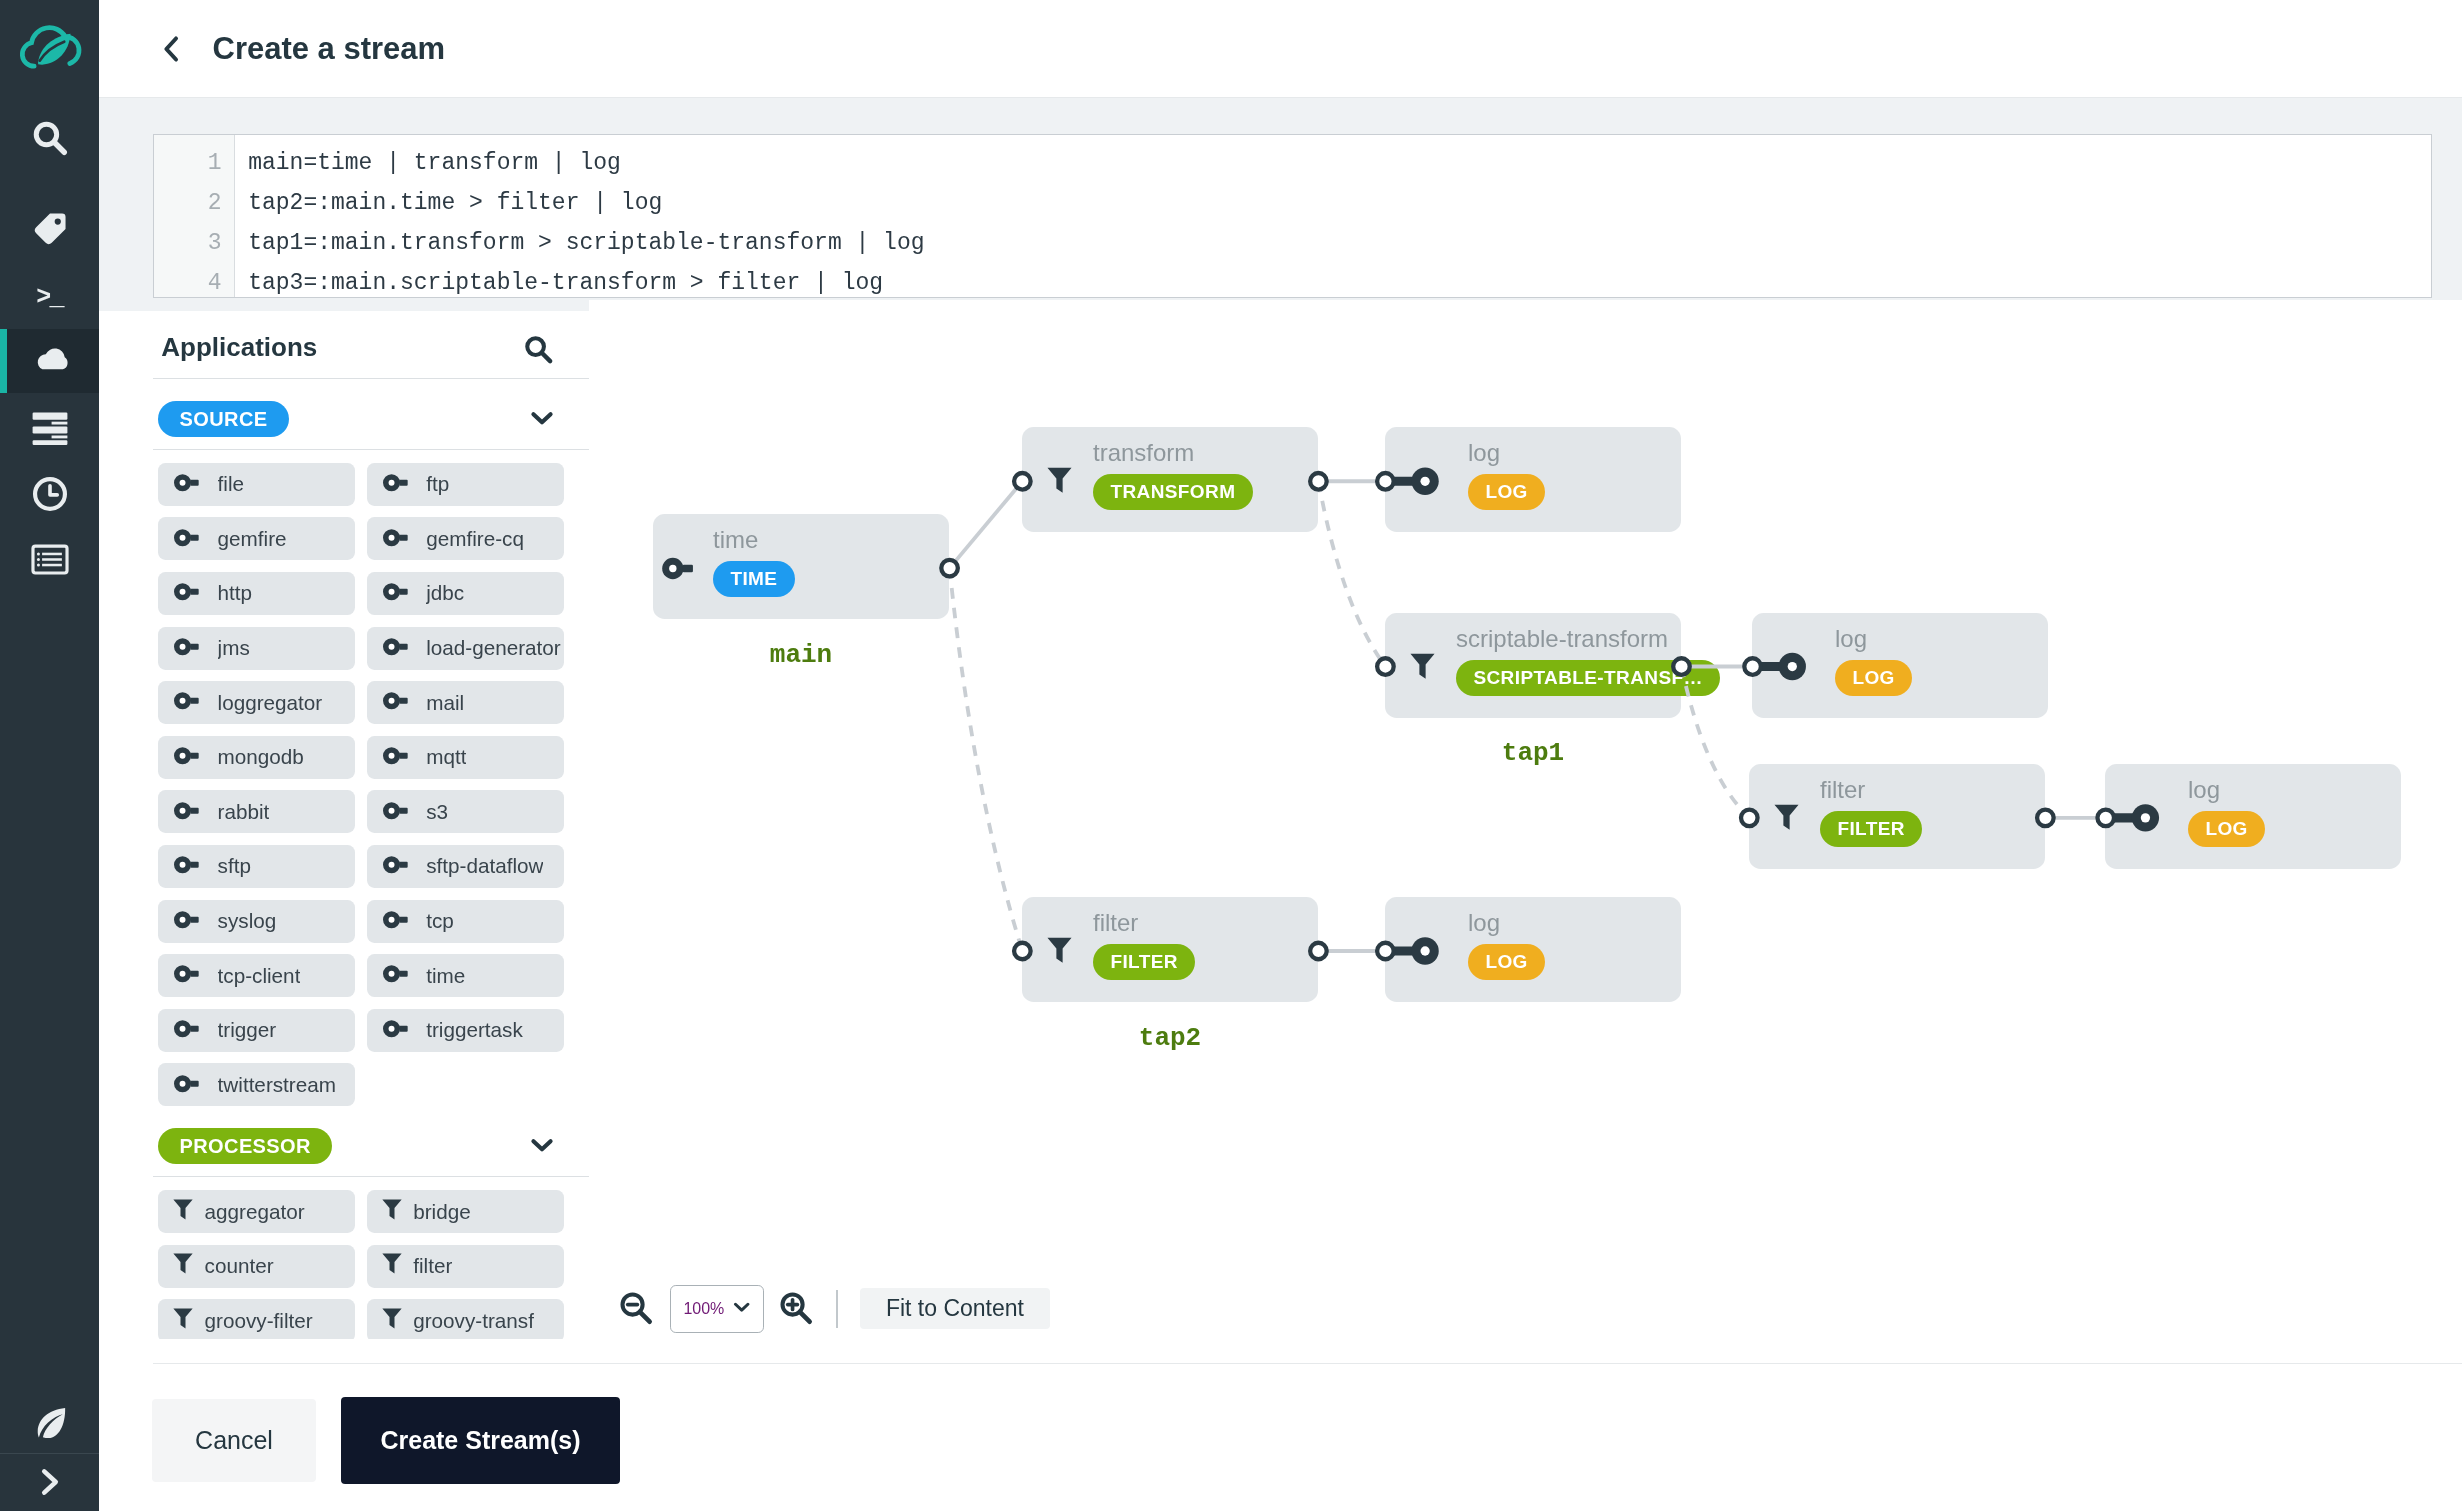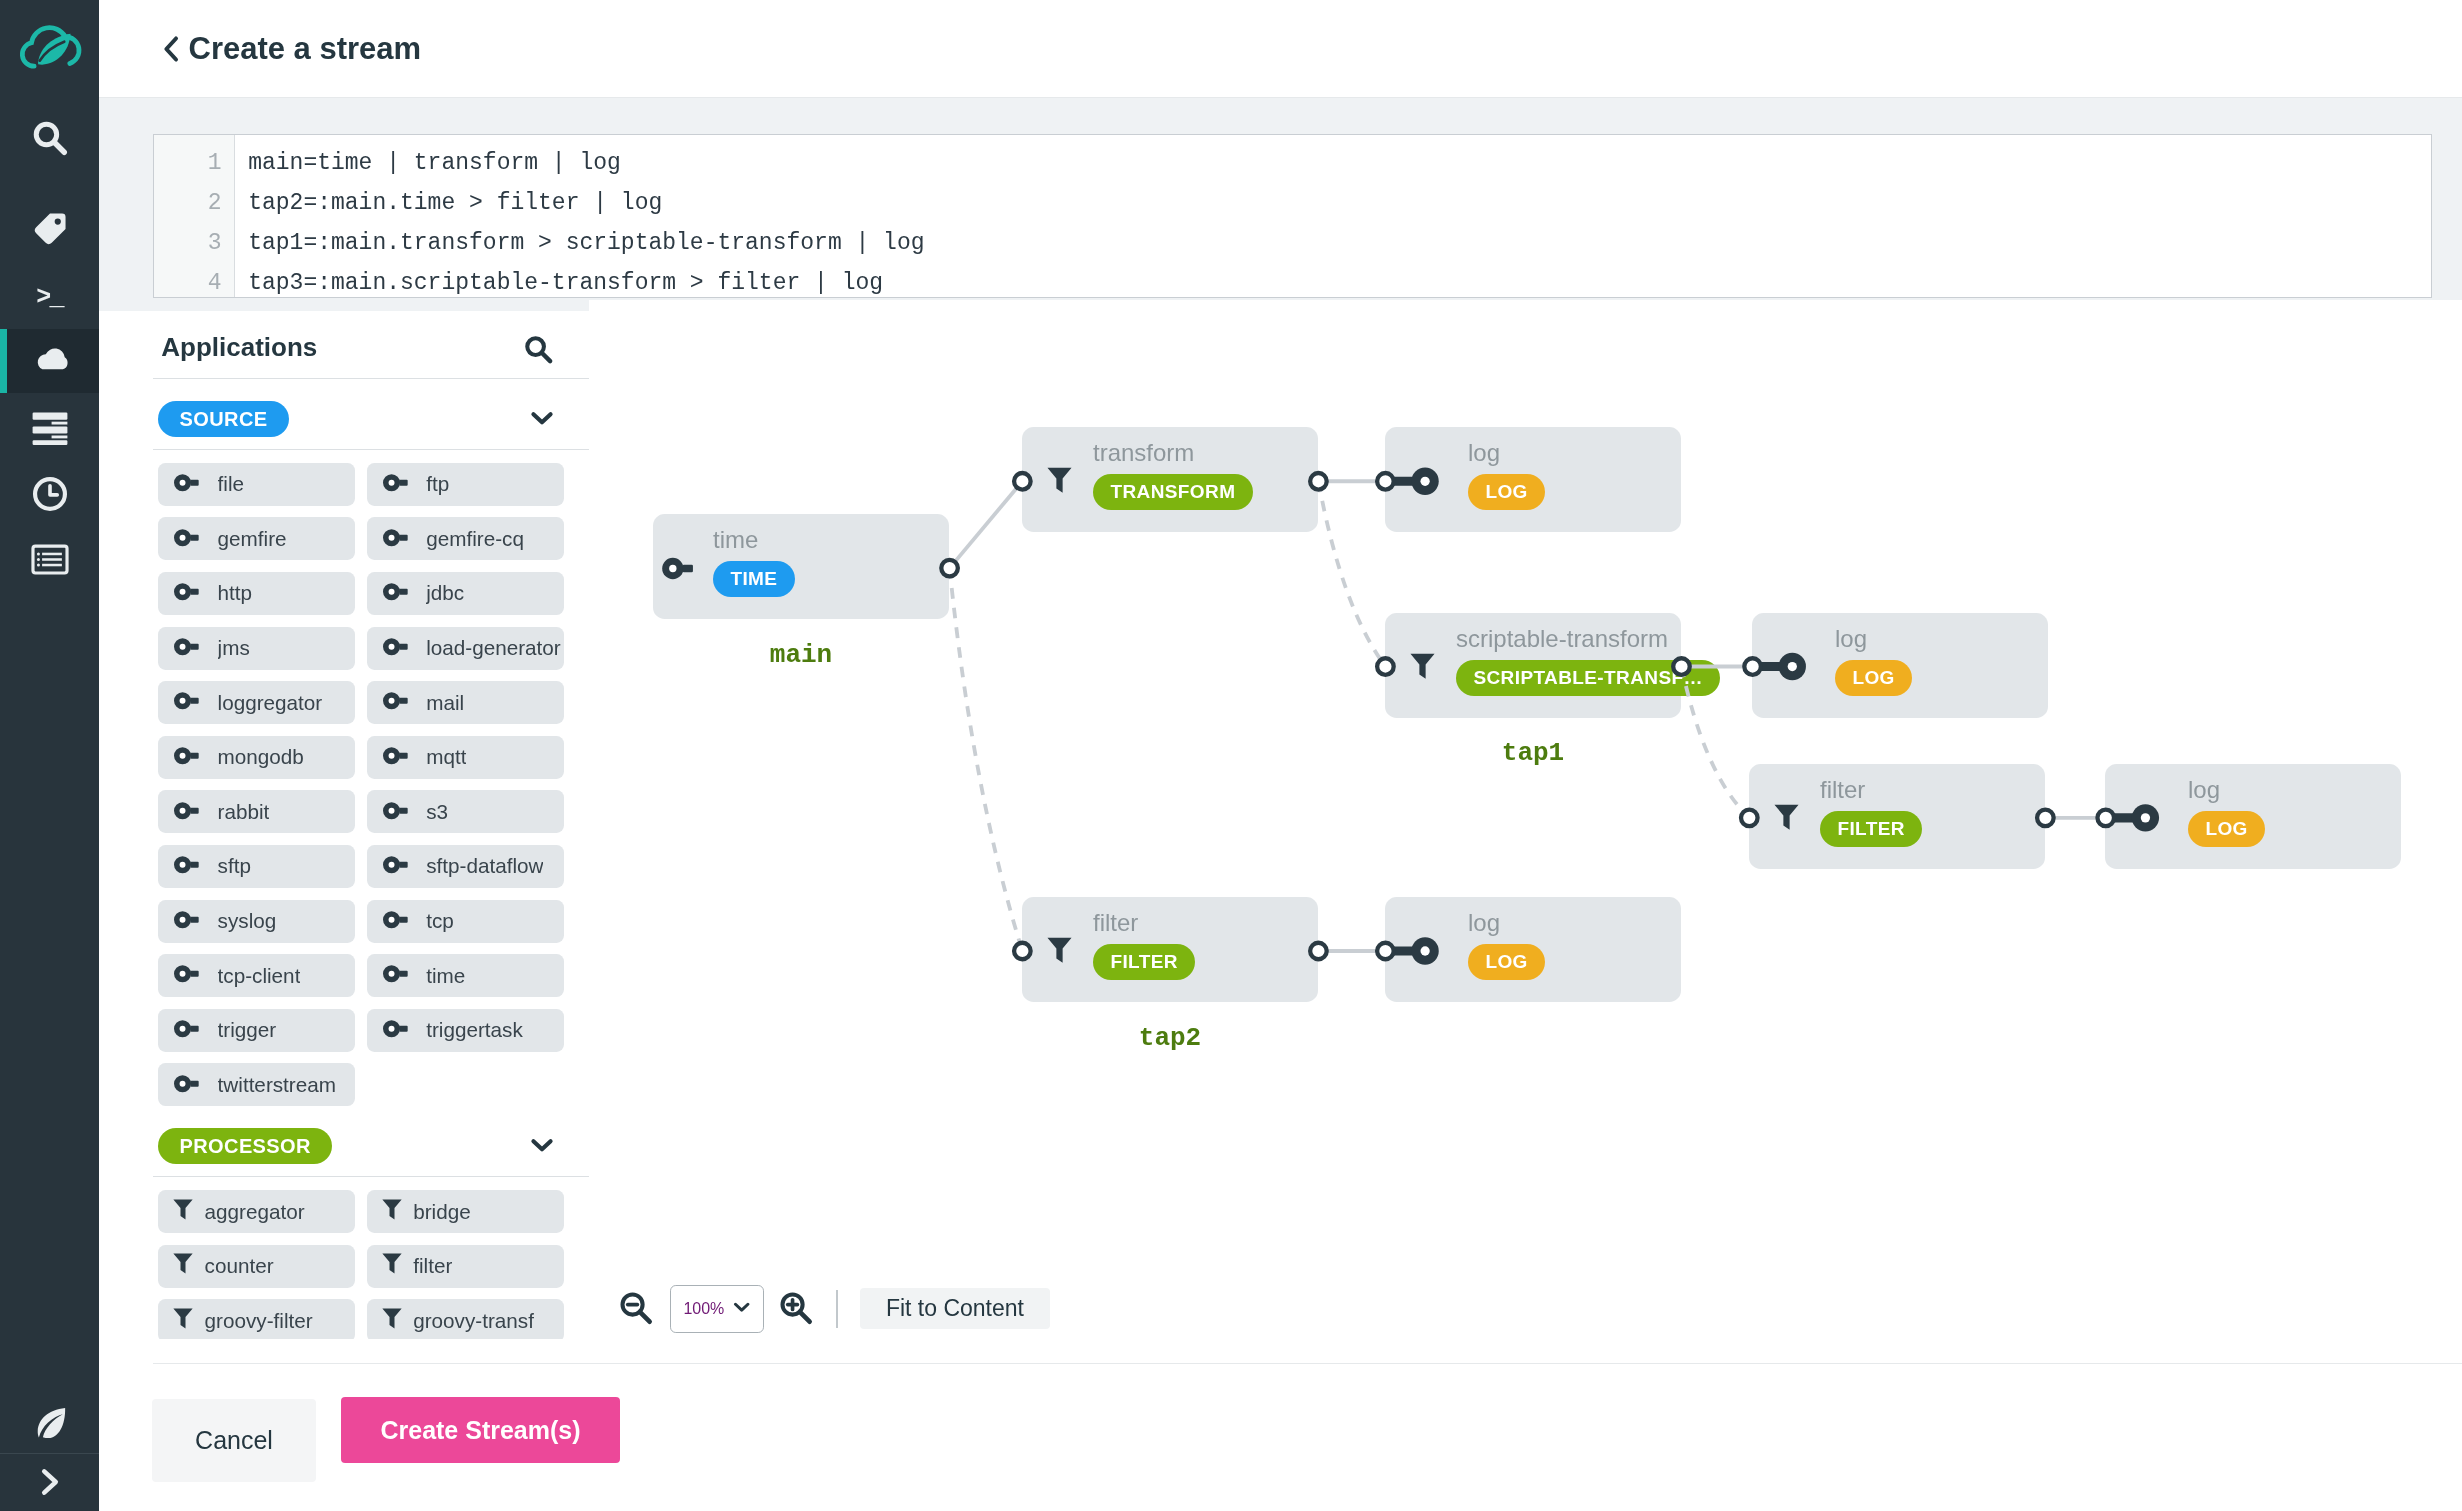--- a/index.html
+++ b/index.html
@@ -10,21 +10,21 @@
   .sidebar{position:absolute;left:0;top:0;width:99px;height:1511px;background:#28343C;z-index:5;}
   .logo{position:absolute;left:11.6px;top:10px;width:76px;height:76px;}
   .side-item{position:absolute;left:0;width:99px;height:64px;display:flex;align-items:center;justify-content:center;cursor:pointer;box-sizing:border-box;}
   .side-item.active{background:#1F2A31;border-left:7.4px solid #1AB5A5;}
   .side-item.expand{border-top:1.7px solid #3A474F;height:59px;}
   .term-glyph{color:#E9EDEF;font-family:"Liberation Mono",monospace;font-size:25px;font-weight:bold;letter-spacing:-1.7px;}
 
   
   .header{position:absolute;left:99px;top:0;right:0;height:97px;background:#fff;border-bottom:1.7px solid #E6E9EB;display:flex;align-items:center;z-index:4;}
   .back-btn{margin-left:61px;cursor:pointer;display:flex;align-items:center;}
-  .page-title{margin-left:7px;font-size:31px;font-weight:bold;color:#253740;}
+  .page-title{margin-left:31px;font-size:31px;font-weight:bold;color:#253740;}
 
   
   .editor-band{position:absolute;left:99px;top:98px;right:0;height:213px;background:#EFF2F4;}
   .editor{position:absolute;left:54px;top:36px;width:2279px;height:164px;background:#fff;border:1.7px solid #C9CED3;display:flex;box-sizing:border-box;cursor:text;}
   .gutter{width:81px;background:#F6F8F8;border-right:1.7px solid #D9DDE0;padding-top:8.3px;box-sizing:border-box;}
   .gutter div{height:40px;line-height:40px;text-align:right;padding-right:12.4px;color:#A7AEB3;font-family:"Liberation Mono",monospace;font-size:23px;}
   .code{padding:8.3px 0 0 13.2px;}
   .code div{height:40px;line-height:40px;font-family:"Liberation Mono",monospace;font-size:23px;color:#2D3A44;white-space:pre;}
 
   
@@ -55,21 +55,21 @@
   .ctrl-icon{cursor:pointer;display:flex;align-items:center;}
   .zoom-select{margin:0 15.7px;width:94px;height:48px;border:1.7px solid #A9B1B6;border-radius:5.8px;display:flex;align-items:center;justify-content:center;cursor:pointer;background:#fff;box-sizing:border-box;}
   .zoom-select .zl{font-size:16px;color:#701a75;margin-right:8.3px;}
   .ctrl-sep{width:2.5px;height:38px;background:#C2C8CC;margin:0 21.5px;}
   .fit-btn{height:41px;padding:0 26px;background:#F1F3F4;border-radius:4.1px;display:flex;align-items:center;font-size:23px;color:#253740;cursor:pointer;}
 
   
   .footer-divider{position:absolute;left:153px;right:0;top:1363px;height:0;border-top:1.7px solid #E6E9EB;}
   .btn{position:absolute;border-radius:4.1px;display:flex;align-items:center;justify-content:center;cursor:pointer;box-sizing:border-box;}
   .btn-cancel{left:152px;top:1399px;width:164px;height:83px;background:#F4F5F6;font-size:25px;color:#253740;}
-  .btn-create{left:341px;top:1397px;width:279px;height:66px;background:#ec4899;font-size:25px;font-weight:bold;color:#fff;}
+  .btn-create{left:341px;top:1397px;width:279px;height:87px;background:#0f172a;font-size:25px;font-weight:bold;color:#fff;}
 </style>
 </head>
 <body>
 
 <div class="app">
 
   <aside class="sidebar">
     <div class="logo" id="logo"><svg width="76" height="76" viewBox="0 0 96 96" fill="none">
    <path d="M28 71 a15 15 0 0 1 -3.4 -29.6 A23 23 0 0 1 67 33.5 a17.5 17.5 0 0 1 6 34" stroke="#1CB8A8" stroke-width="6" stroke-linecap="round"></path>
    <path fill="#1CB8A8" d="M33 66 C35.5 46 53 33 74 30 C72 53 57 68 38 69 c-2 0-3.6-.2-5-.5Z"></path>

